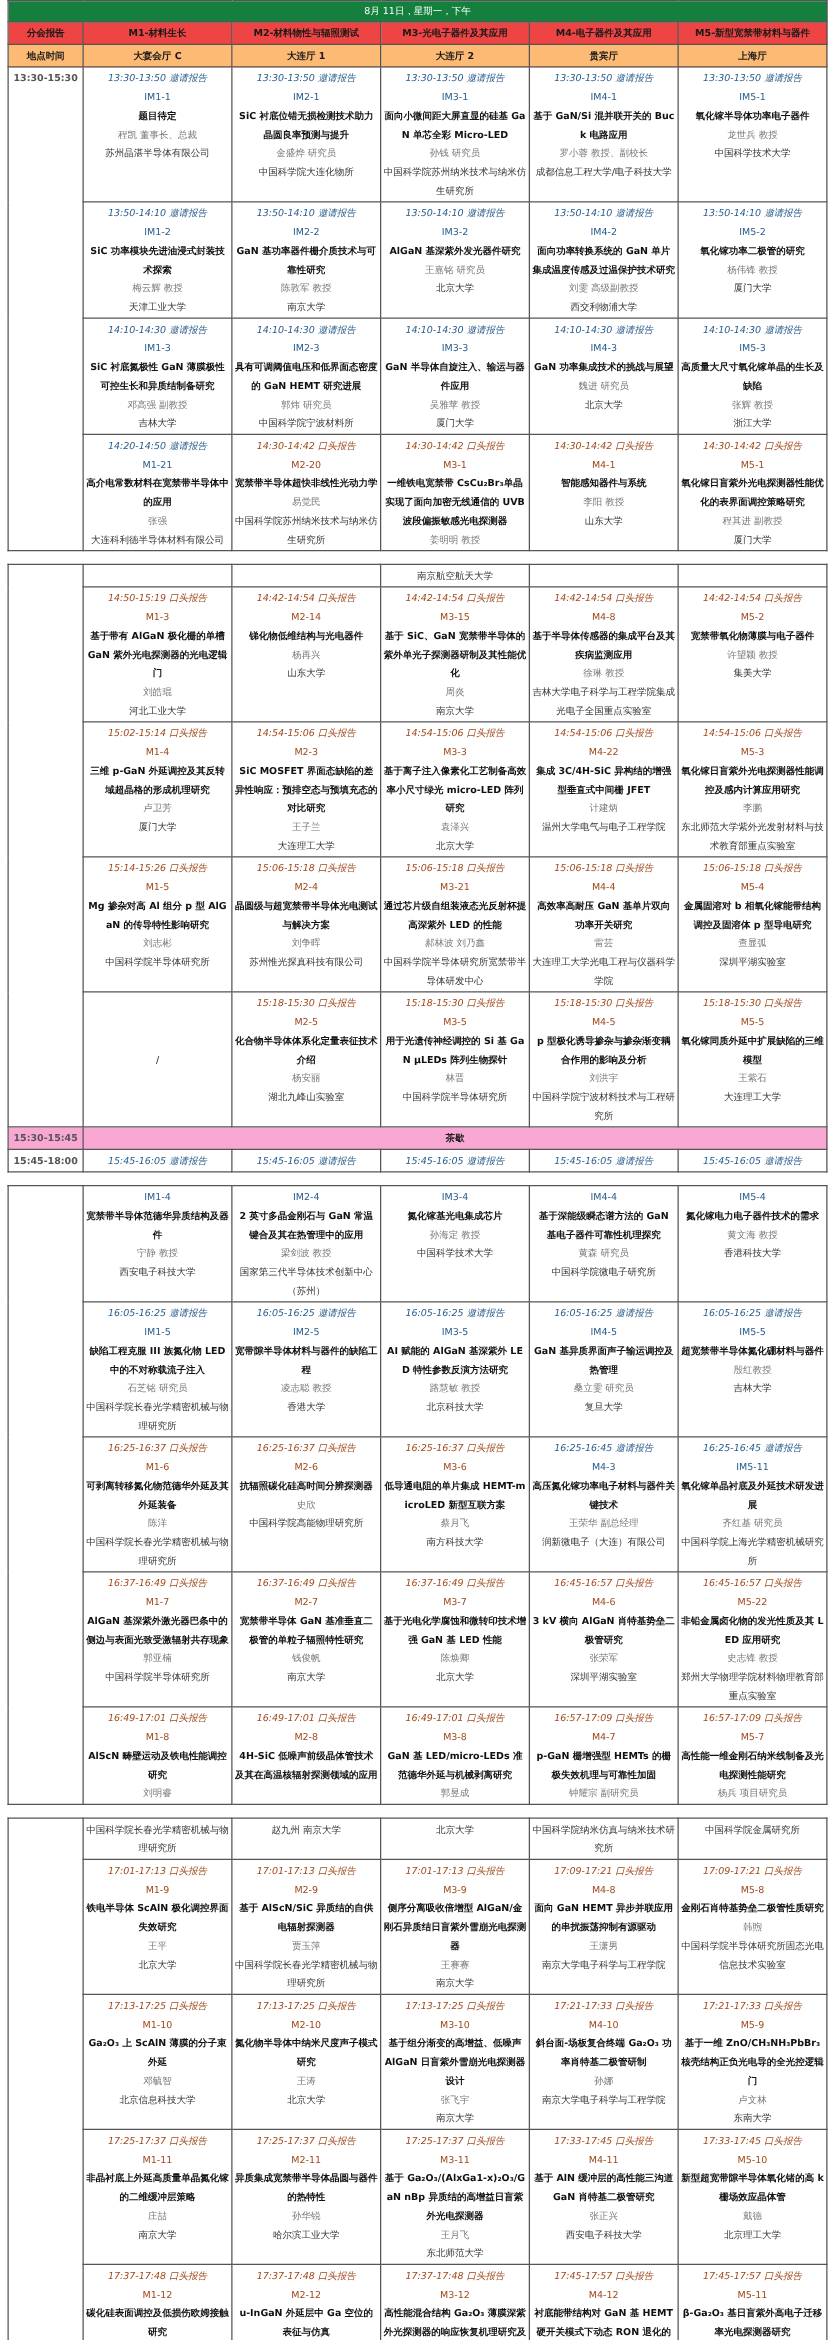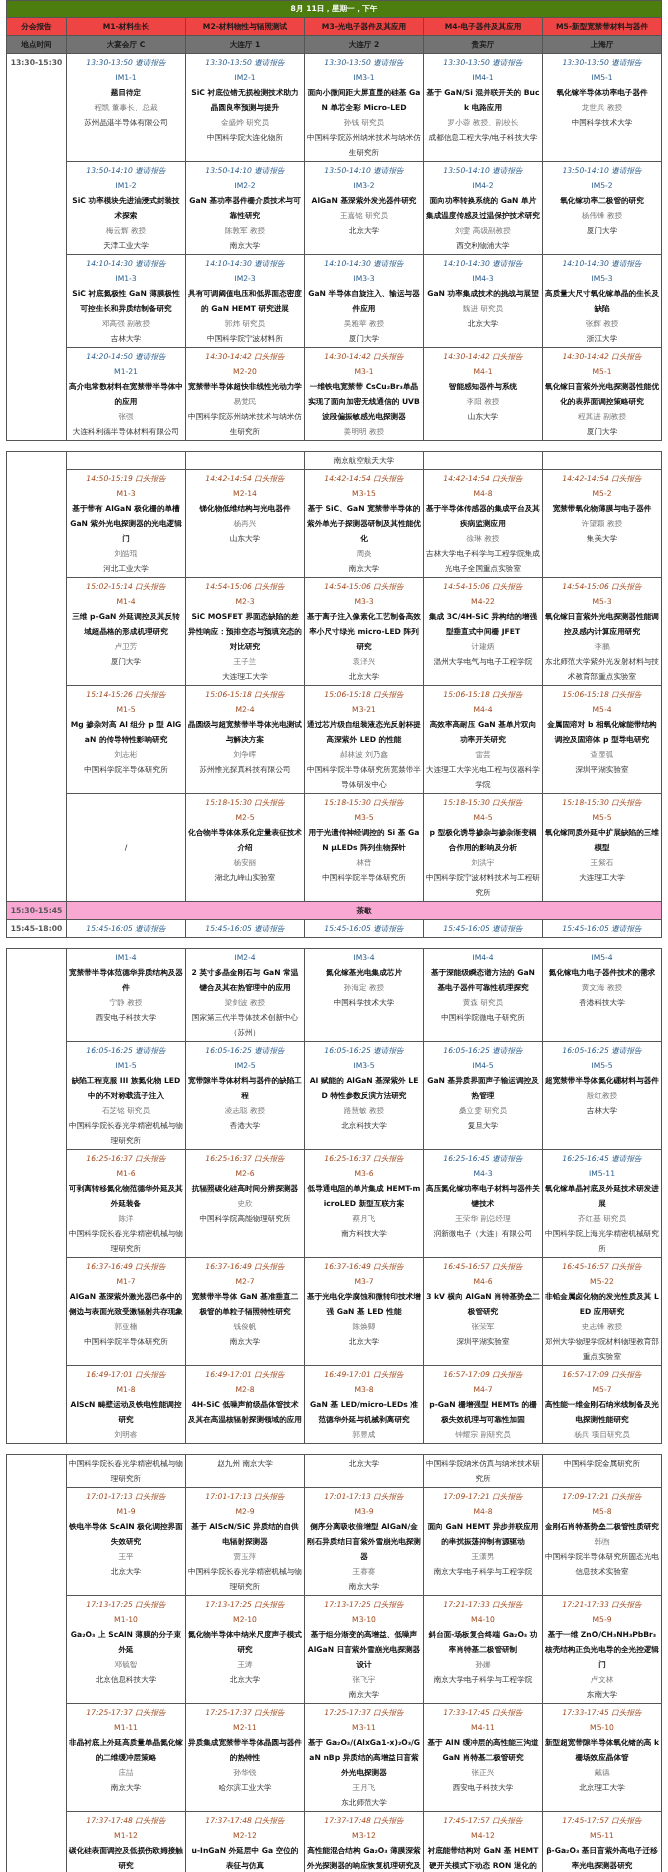--- a/index.html
+++ b/index.html
@@ -1,23 +1,23 @@
 <!DOCTYPE html>
 <html><head>
 <meta charset="utf-8">
 <style>
   html,body{margin:0;padding:0;background:#fff;}
   body{width:668px;font-family:"DejaVu Sans","Liberation Sans",sans-serif;font-size:7.6px;color:#222;}
   .page{margin:0 6px;border:1px solid #555;border-collapse:collapse;width:656px;table-layout:fixed;}
   .page td{border:1px solid #555;text-align:center;vertical-align:top;padding:1px 2px;line-height:15px;word-break:break-all;}
   .gap{height:10px;}
   col.c0{width:60px;} col.cx{width:119px;}
-  .hdr-day td{background:#4d7c0f;color:#fff;font-weight:bold;height:14px;line-height:14px;}
+  .hdr-day td{background:#15803d;color:#fff;font-weight:normal;height:14px;line-height:14px;}
   .hdr-sess td{background:#ef4444;font-weight:bold;color:#1a1a1a;}
-  .hdr-room td{background:#737373;font-weight:bold;color:#1a1a1a;}
+  .hdr-room td{background:#fdba74;font-weight:bold;color:#1a1a1a;}
   .timecol{color:#555;font-weight:bold;}
   .tea td{background:#f9a8d4;font-weight:bold;}
   .slot-inv{color:#2a5d8c;font-style:italic;}
   .slot-oral{color:#a04a1e;font-style:italic;}
   .code-inv{color:#2a5d8c;}
   .code-oral{color:#a04a1e;}
   .title{font-weight:bold;color:#111;}
   .author{color:#777;}
   .org{color:#333;}
   .dash{vertical-align:middle !important;}

